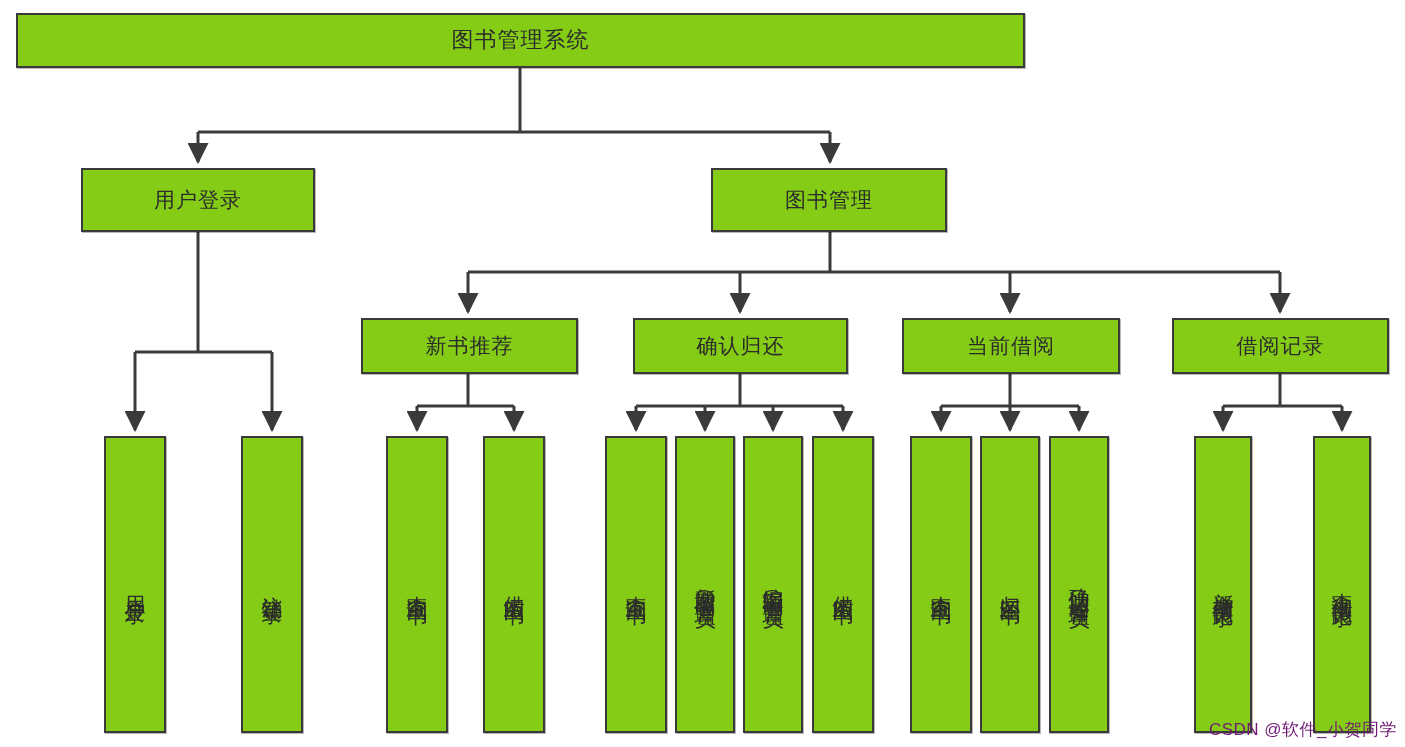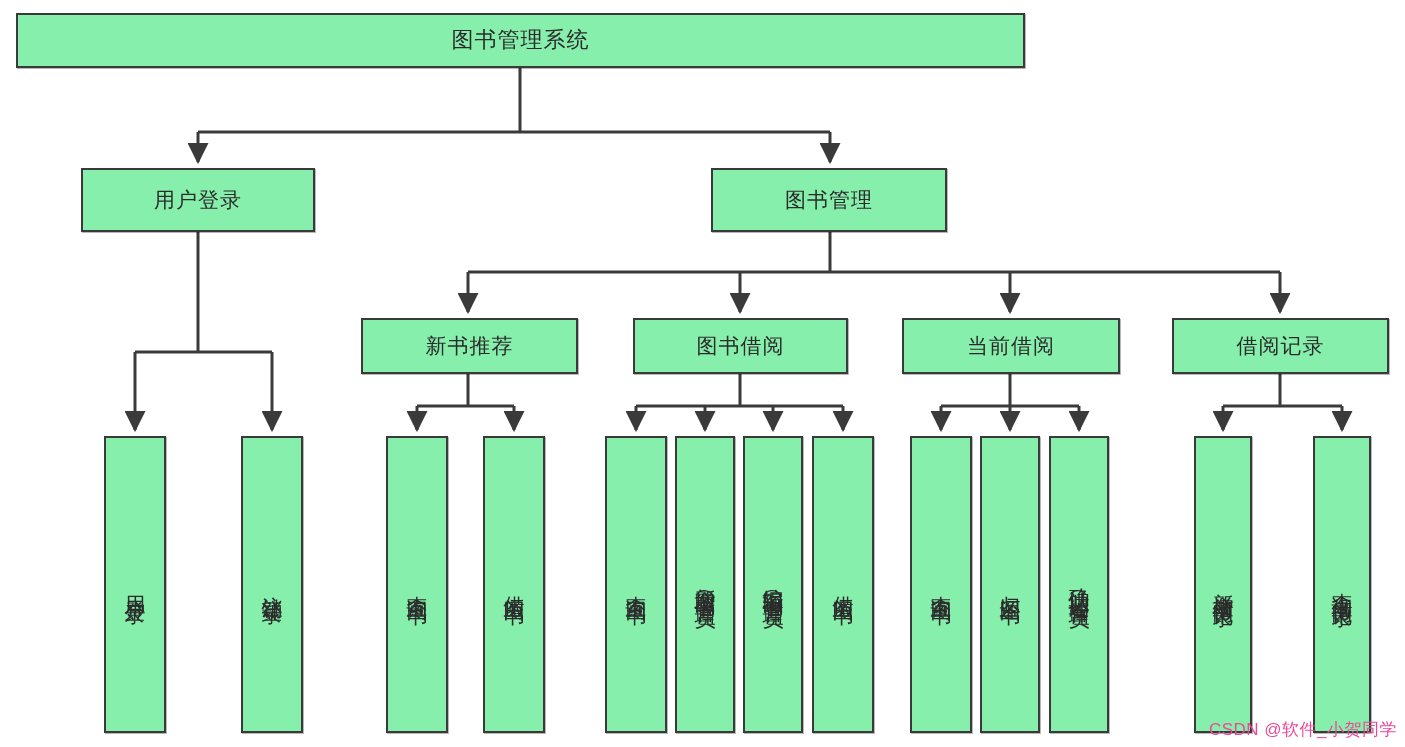--- a/index.html
+++ b/index.html
@@ -17,21 +17,21 @@
   }
   #edges{
     position:absolute;
     left:0; top:0;
     width:1405px; height:747px;
     pointer-events:none;
   }
   .node{
     position:absolute;
     box-sizing:border-box;
-    background:#86efac;
+    background:#84cc16;
     border:2.5px solid #3a3a3a;
     display:flex;
     align-items:center;
     justify-content:center;
     color:#2b2b2b;
     text-align:right;
     box-shadow:1px 1px 0 rgba(0,0,0,0.28);
   }
   .node.h{
     font-size:21px;
@@ -53,21 +53,21 @@
     writing-mode:vertical-rl;
     text-orientation:upright;
     display:block;
     white-space:normal;
   }
   .watermark{
     position:absolute;
     right:8px;
     bottom:6px;
     font-size:17px;
-    color:#ec4899;
+    color:#701a75;
     letter-spacing:0.5px;
     white-space:nowrap;
     user-select:none;
   }
 </style>
 </head>
 <body>
 
 <div id="diagram">
 
@@ -129,21 +129,21 @@
     <span>用户登录</span>
   </div>
   <div class="node h" style="left:711px; top:168px; width:236px; height:64px;">
     <span>图书管理</span>
   </div>
 
   <div class="node h" style="left:361px; top:318px; width:217px; height:56px;">
     <span>新书推荐</span>
   </div>
   <div class="node h" style="left:633px; top:318px; width:215px; height:56px;">
-    <span>图书借阅</span>
+    <span>确认归还</span>
   </div>
   <div class="node h" style="left:1172px; top:318px; width:217px; height:56px;">
     <span>借阅记录</span>
   </div>
   <div class="node h" style="left:902px; top:318px; width:218px; height:56px;">
     <span>当前借阅</span>
   </div>
 
   <div class="node v" style="left:104px; top:436px; width:62px; height:297px;">
     <span class="vtext">用户登录</span>

